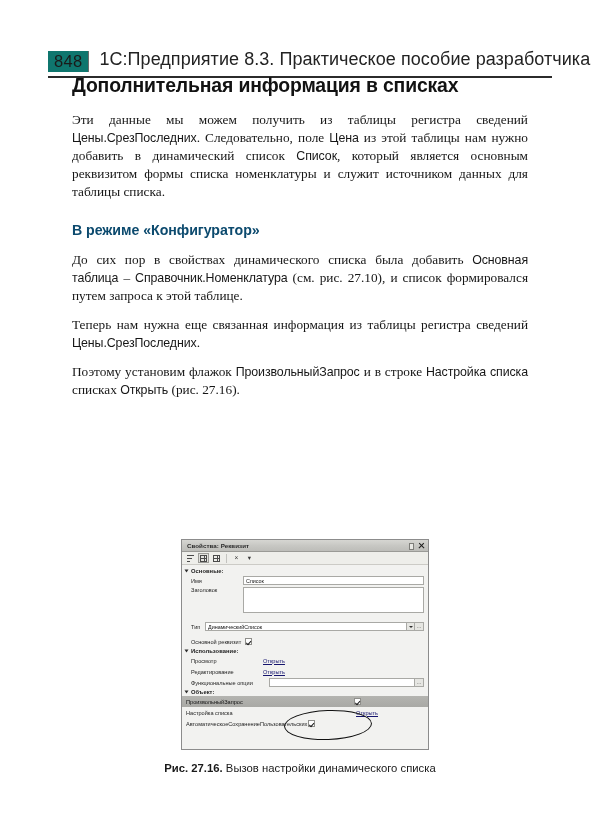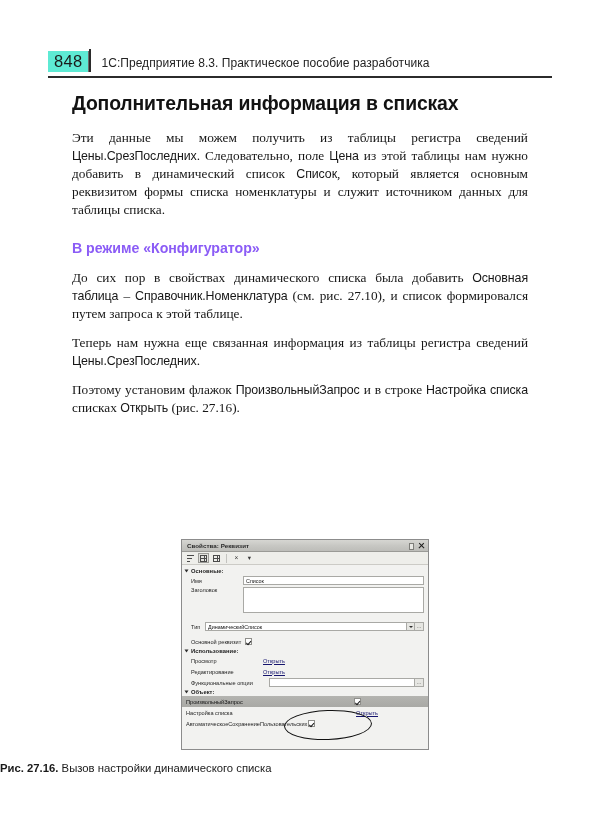--- a/index.html
+++ b/index.html
@@ -31,76 +31,76 @@
     top: 44px;
     width: 504px;
     height: 34px;
   }
   .header-row {
     display: flex;
     align-items: flex-end;
     height: 28px;
   }
   .page-number {
-    background: #5eead4;
+    background: #0f766e;
     color: #1a1a1a;
     font-family: "Liberation Sans", "DejaVu Sans", sans-serif;
     font-size: 16.5px;
     font-weight: 400;
     letter-spacing: 0.3px;
     padding: 2px 6px 3px 6px;
     line-height: 1;
     box-shadow: 1px 0 0 #6d6d6d;
   }
   .header-rule-v {
     width: 2px;
     height: 23px;
     background: #2b2b2b;
     margin-left: 1px;
   }
   .header-title {
     font-family: "Liberation Sans", "DejaVu Sans", sans-serif;
-    font-size: 12px;
+    font-size: 18px;
     font-weight: 400;
     color: #232323;
     margin-left: 10px;
     padding-bottom: 2px;
     letter-spacing: 0.05px;
     white-space: nowrap;
   }
   .header-rule-h {
     width: 504px;
     height: 1.6px;
     background: #2b2b2b;
     margin-top: 4px;
   }
 
   
   .content {
     position: absolute;
     left: 72px;
-    top: 92px;
+    top: 74px;
     width: 456px;
   }
 
   h1.section-title {
     font-family: "Liberation Sans", "DejaVu Sans", sans-serif;
     font-size: 19.4px;
     font-weight: bold;
     color: #121212;
     margin: 0 0 14px 0;
     letter-spacing: -0.15px;
     line-height: 1.2;
   }
 
   h2.subsection-title {
     font-family: "Liberation Sans", "DejaVu Sans", sans-serif;
     font-size: 14.2px;
     font-weight: bold;
-    color: #8b5cf6;
+    color: #0c4a6e;
     margin: 21px 0 12px 0;
     letter-spacing: -0.05px;
     line-height: 1.2;
   }
 
   p.para {
     margin: 0 0 11px 0;
     font-size: 13.3px;
     line-height: 1.355;
     text-align: justify;
@@ -118,20 +118,21 @@
   .figure-wrap {
     position: absolute;
     left: 181px;
     top: 539px;
   }
   .fig-caption {
     position: absolute;
     left: 0;
     top: 762px;
     width: 600px;
+    text-align: center;
     font-family: "Liberation Sans", "DejaVu Sans", sans-serif;
     font-size: 11.3px;
     color: #1a1a1a;
   }
   .fig-caption b { font-weight: bold; }
 
   
   .props {
     position: relative;
     width: 248px;

